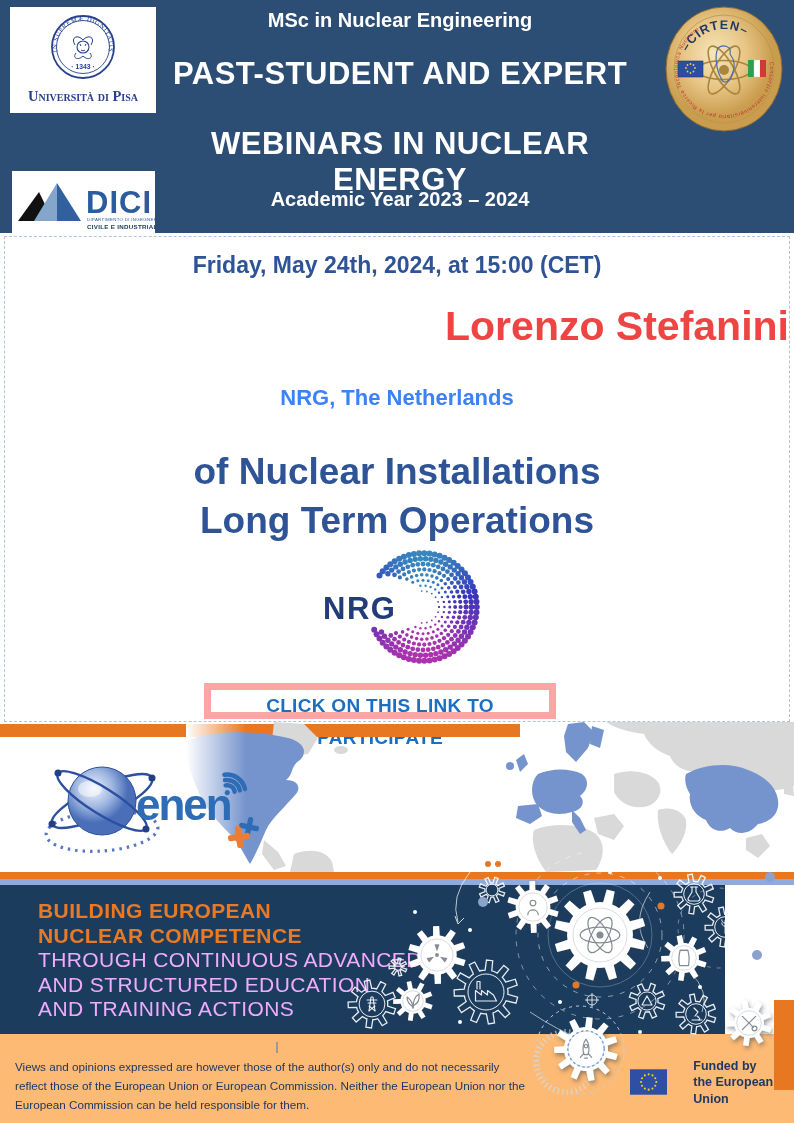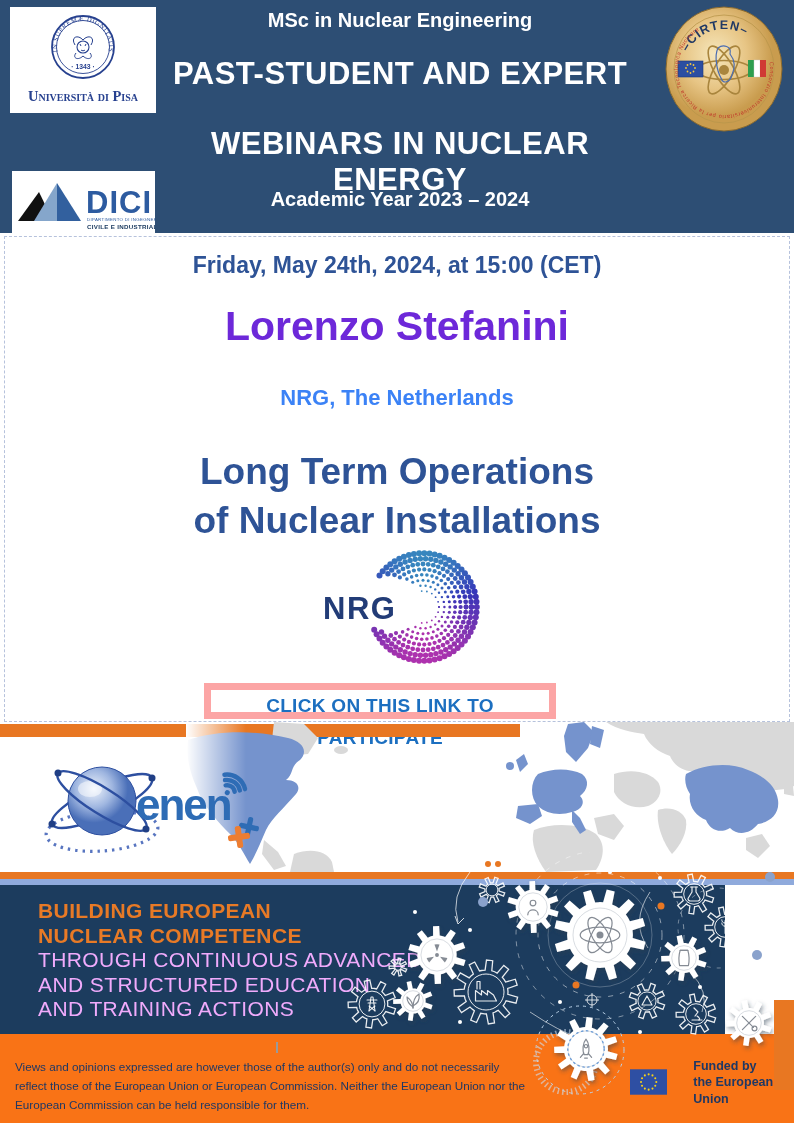--- a/index.html
+++ b/index.html
@@ -15,21 +15,21 @@
   .hdr-year      { top:188px; font-size:20px; }
 
   .unipisa-box { position:absolute; left:10px; top:7px; width:146px; height:106px; background:#fff; }
   .dici-box    { position:absolute; left:12px; top:171px; width:143px; height:62px; background:#fff; }
   .cirten-box  { position:absolute; right:8px; top:4px; width:124px; height:130px; }
 
   
   .main { position:absolute; left:4px; top:236px; width:786px; height:486px;
           border:1px dashed #b6c2dc; background:#fff; text-align:center; }
   .evt-date   { position:absolute; top:15px;  left:0; right:0; font-size:23px; font-weight:bold; color:#2E5396; }
-  .evt-speaker{ position:absolute; top:66px;  left:0; right:0; font-size:41px; font-weight:bold; color:#6d28d9; }
+  .evt-speaker{ position:absolute; top:66px;  left:0; right:0; font-size:41px; font-weight:bold; color:#ef4444;text-align:right; }
   .evt-affil  { position:absolute; top:148px; left:0; right:0; font-size:22px; font-weight:bold; color:#3b82f6; }
   .evt-title  { position:absolute; top:210px; left:0; right:0; font-size:37px; font-weight:bold; color:#2E5396; line-height:49px; }
   .nrg-logo   { position:absolute; top:312px; left:283px; width:220px; height:120px; }
   .participate{ position:absolute; top:446px; left:199px; width:352px; height:36px;
                 border:7px solid #fca5a5; background:#fff; color:#1C6FC0; font-size:19px;
                 font-weight:bold; line-height:32px; letter-spacing:.3px; cursor:pointer; }
 
   
   .orange-bar-left { position:absolute; left:0; top:724px; width:520px; height:13px; background:#E87722; }
   .worldmap { position:absolute; left:186px; top:722px; width:608px; height:150px; }
@@ -40,21 +40,21 @@
 
   
   .navy { position:absolute; left:0; top:885px; width:725px; height:149px; background:#1C3C5E; }
   .navy-text { position:absolute; left:38px; top:14px; line-height:24.5px; letter-spacing:.4px; }
   .navy-text .o { color:#E87A26; font-weight:bold; font-size:21px; }
   .navy-text .w { color:#f0abfc; font-weight:normal; font-size:21px; }
 
   .gears-overlay { position:absolute; left:330px; top:852px; width:464px; height:252px; z-index:5; pointer-events:none; }
 
   
-  .footer { position:absolute; left:0; top:1034px; width:794px; height:89px; background:#f97316; }
+  .footer { position:absolute; left:0; top:1034px; width:794px; height:89px; background:#fdba74; }
   .disclaimer { position:absolute; left:15px; top:24px; width:515px; font-size:11.7px; line-height:1.62; color:#1F3864; }
   .center-tick { position:absolute; left:276px; top:8px; width:2px; height:11px; background:#9a9a9a; }
   .funded { position:absolute; left:630px; top:24px; display:flex; align-items:center; gap:26px; }
   .eu-flag { width:44px; height:30px; position:relative; }
   .funded-text { font-size:12.5px; font-weight:bold; color:#1F3864; line-height:1.3; }
   .orange-vbar { position:absolute; right:0; top:1000px; width:20px; height:90px; background:#E87722; z-index:6; }
 </style>
 </head>
 <body>
 
@@ -146,22 +146,22 @@
         </g>
       </svg>
     </div>
   </div>
 
   <div class="main">
     <div class="evt-date">Friday, May 24th, 2024, at 15:00 (CET)</div>
     <div class="evt-speaker">Lorenzo Stefanini</div>
     <div class="evt-affil">NRG, The Netherlands</div>
     <div class="evt-title">
+      <div>of Nuclear Installations</div>
       <div>Long Term Operations</div>
-      <div>of Nuclear Installations</div>
     </div>
     <div class="nrg-logo">
       <svg id="nrgsvg" width="220" height="120" viewBox="0 0 220 120">
         <g id="nrgDots">
             <circle cx="151.0" cy="58.0" r="0.90" fill="hsl(253,55%,46%)"></circle>
             <circle cx="150.1" cy="63.2" r="0.90" fill="hsl(268,55%,45%)"></circle>
             <circle cx="147.6" cy="67.8" r="0.90" fill="hsl(282,55%,45%)"></circle>
             <circle cx="143.8" cy="71.4" r="0.90" fill="hsl(292,55%,44%)"></circle>
             <circle cx="138.9" cy="73.5" r="0.90" fill="hsl(299,55%,44%)"></circle>
             <circle cx="133.7" cy="73.9" r="0.90" fill="hsl(300,55%,44%)"></circle>

